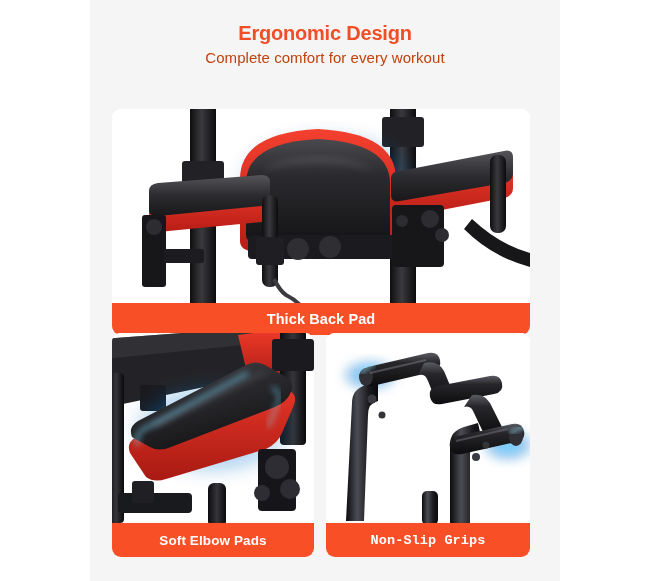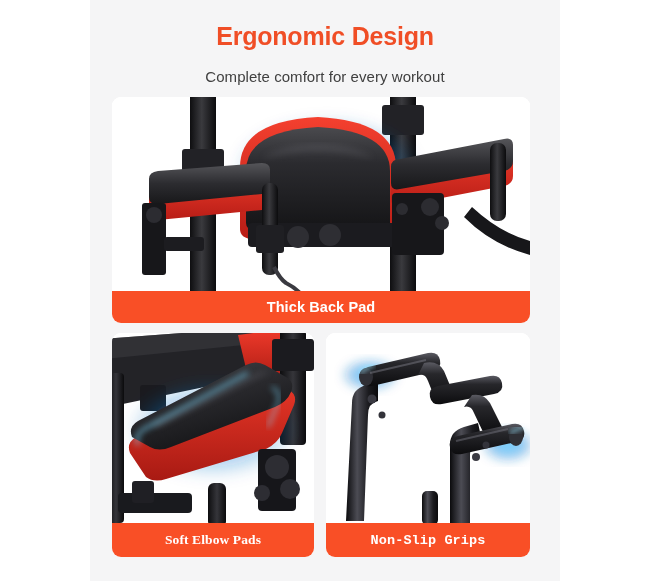--- a/index.html
+++ b/index.html
@@ -31,43 +31,43 @@
 
   
   #header {
     position: absolute;
     left: 0; top: 0;
     width: 470px;
     padding-top: 22px;
     text-align: center;
   }
   #title {
-    font-size: 25px;
+    font-size: 20px;
     font-weight: bold;
     letter-spacing: -0.2px;
     line-height: 1.15;
   }
   #subtitle {
-    margin-top: 17px;
+    margin-top: 4px;
     font-size: 15px;
     font-weight: normal;
-    color: #404040;
+    color: #c2410c;
     letter-spacing: 0.05px;
   }
 
   
   .card {
     position: absolute;
     background: #ffffff;
     border-radius: 9px;
     overflow: hidden;
   }
 
-  #card-back-pad   { left: 22px;  top: 97px;  width: 418px; height: 226px; }
-  #card-elbow-pads { left: 22px;  top: 333px; width: 202px; height: 224px; font-family: Liberation Serif, serif; }
+  #card-back-pad   { left: 22px;  top: 109px;  width: 418px; height: 226px; }
+  #card-elbow-pads { left: 22px;  top: 333px; width: 202px; height: 224px; }
   #card-grips      { left: 236px; top: 333px; width: 204px; height: 224px; font-family: Liberation Mono, monospace; }
 
   .photo {
     position: absolute;
     left: 0; top: 0; right: 0;
     bottom: 32px;
     background: #ffffff;
     overflow: hidden;
   }
   #card-elbow-pads .photo, #card-grips .photo { bottom: 34px; }

